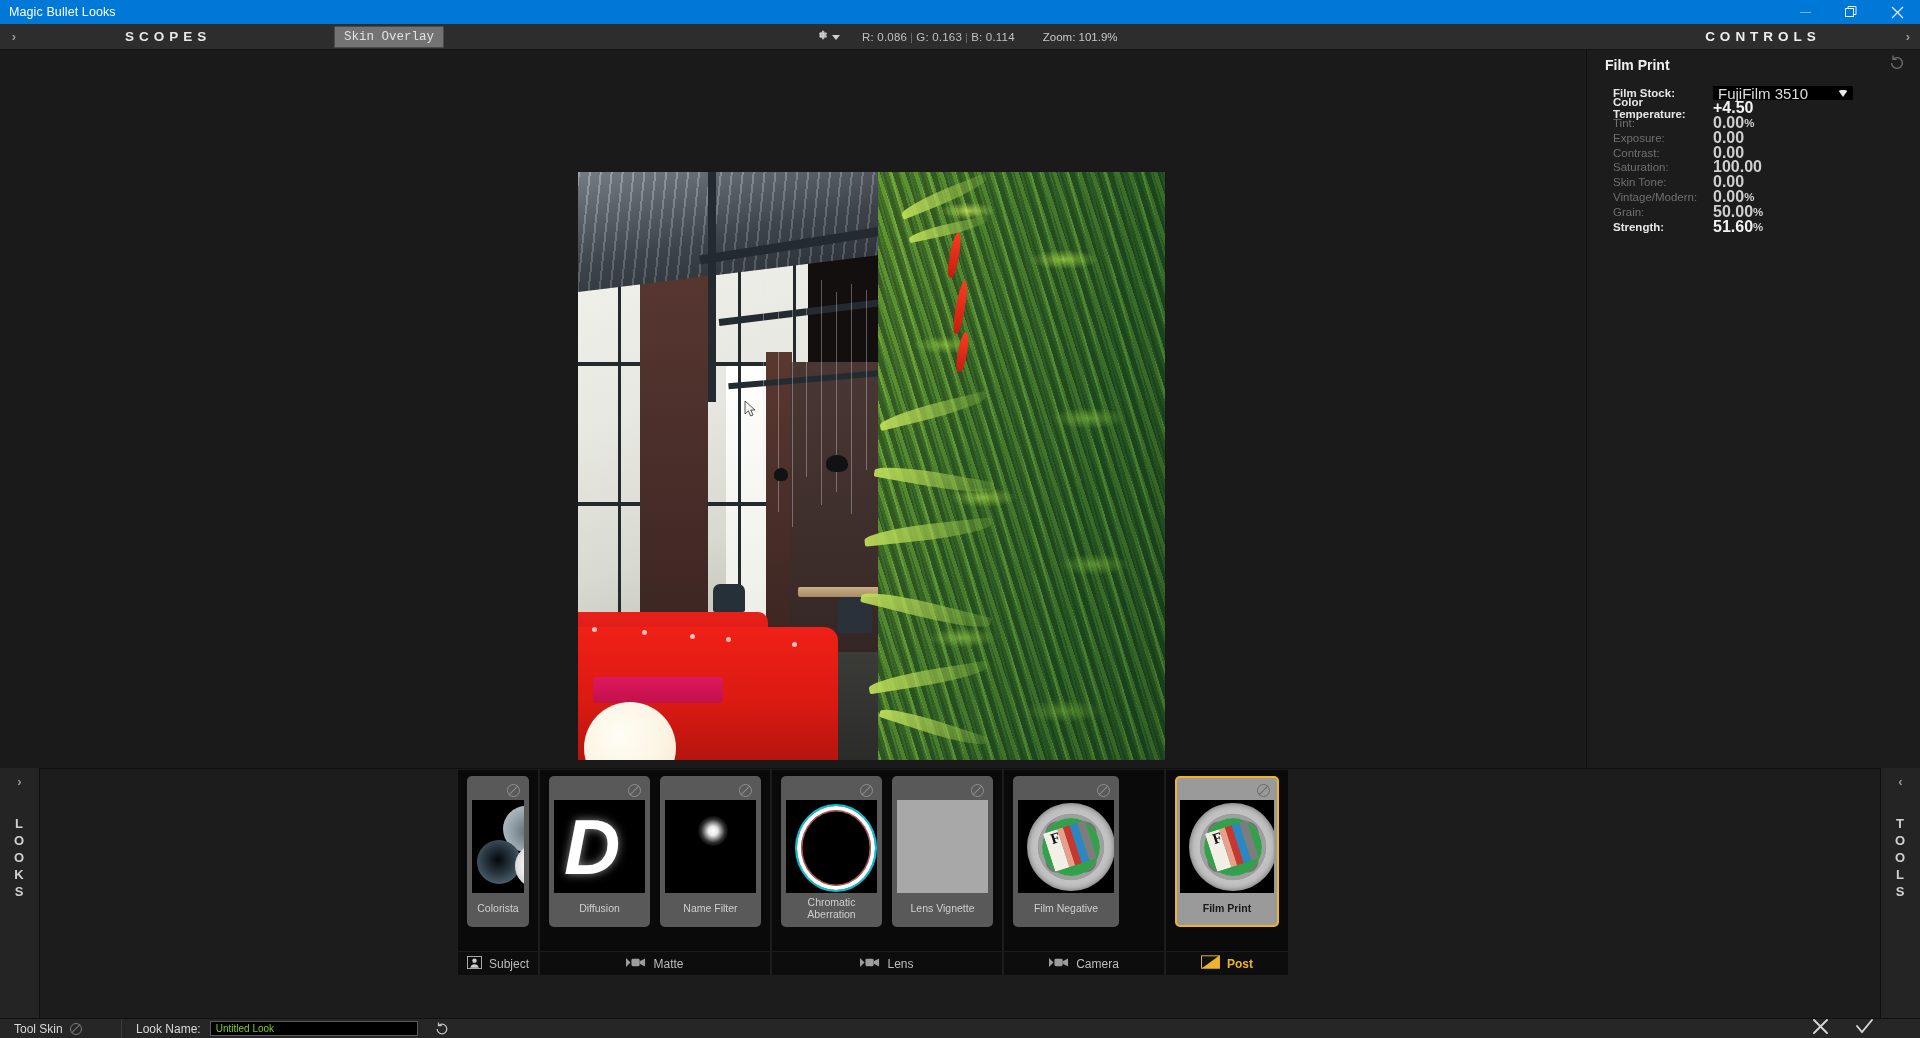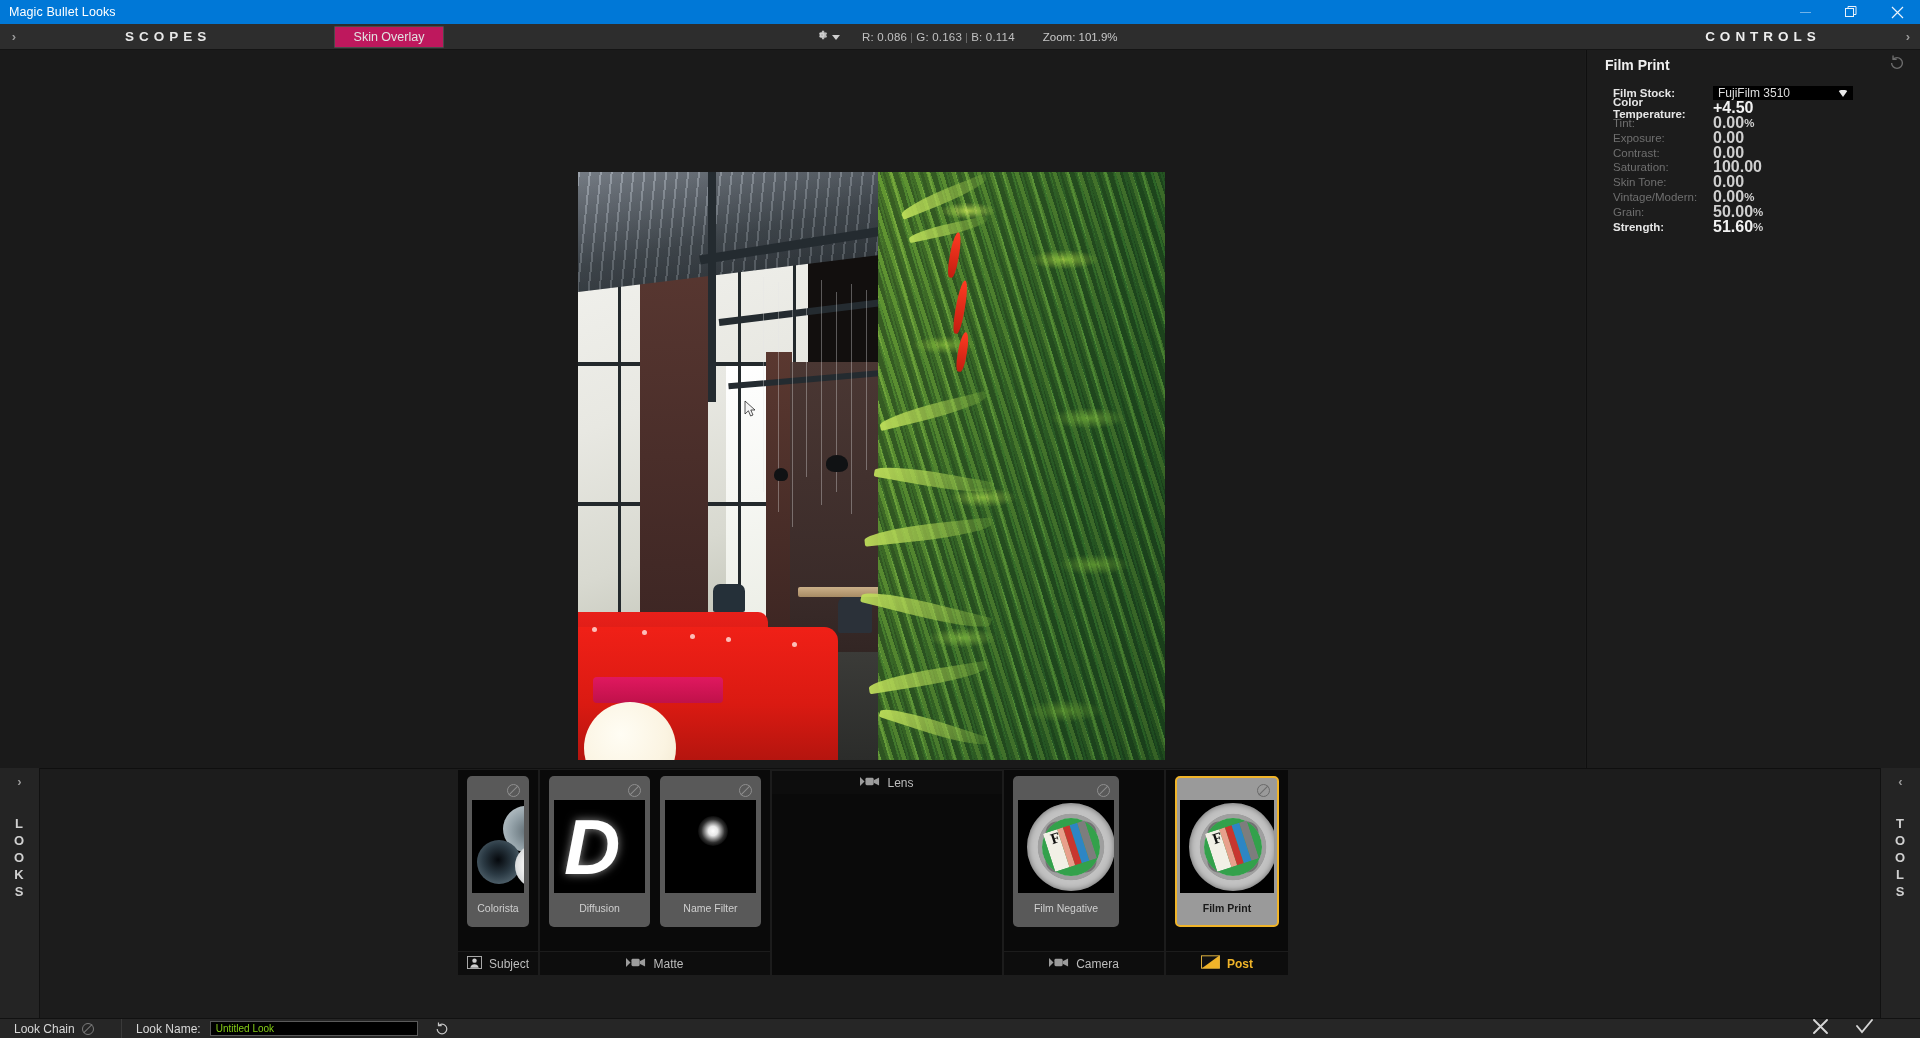--- a/index.html
+++ b/index.html
@@ -35,23 +35,23 @@
   .tb-arrow {
     width:28px; height:26px; display:flex; align-items:center; justify-content:center;
     color:#9a9a9a; font-size:13px; font-weight:bold;
   }
   .scopes-label {
     position:absolute; left:125px; top:0; height:26px; line-height:26px;
     font-size:13.5px; letter-spacing:5px; color:#e8e8e8; font-weight:600;
   }
   .skin-overlay-tab {
     position:absolute; left:334px; top:2px; width:110px; height:22px;
-    background:#be185d; border:1px solid #4a4a4a; border-radius:1px;
+    background:#737373; border:1px solid #4a4a4a; border-radius:1px;
     display:flex; align-items:center; justify-content:center;
-    font-size:12.5px; color:#e2e2e2;
+    font-size:12.5px; color:#e2e2e2;font-family:Liberation Mono, monospace;
   }
   .tb-center { position:absolute; left:815px; top:0; height:26px; display:flex; align-items:center; gap:6px; }
   .gear-wrap { display:flex; align-items:center; gap:3px; }
   .caret-down { width:0;height:0;border-left:4px solid transparent;border-right:4px solid transparent;border-top:5px solid #cfcfcf; }
   .rgb-readout { font-size:11.5px; color:#c0c0c0; letter-spacing:.2px; margin-left:16px; }
   .rgb-readout .sep { color:#6e6e6e; padding:0 3px; }
   .zoom-readout { font-size:11.5px; color:#c8c8c8; margin-left:22px; }
   .dots-cluster { position:absolute; right:24px; top:5px; width:22px; height:17px; }
   .dots-cluster i { position:absolute; display:block; border-radius:50%; background:#8d8d8d; }
   .dots-cluster i.d1 { width:8px;height:8px; left:8px; top:0px; }
@@ -163,21 +163,21 @@
   .cp-row { height:14.8px; display:flex; align-items:center; }
   .cp-label { width:100px; font-size:11.5px; color:#6f6f6f; }
   .cp-row.active .cp-label { color:#e6e6e6; font-weight:bold; }
   .cp-val { font-size:16px; color:#cfcfcf; font-weight:bold; }
   .cp-row.active .cp-val { color:#f2f2f2; }
   .cp-unit { font-size:11.5px; color:#cfcfcf; font-weight:bold; }
   .cp-select {
     width:140px; height:14px; background:#000; border:1px solid #000;
     display:flex; align-items:center; position:relative; padding-left:4px;
   }
-  .cp-select span { font-size:12px; color:#dedede;border-radius:6px; }
+  .cp-select span { font-size:15px; color:#dedede;border-radius:6px; }
   .cp-select .sel-caret {
     position:absolute; right:4px; width:0;height:0;
     border-left:5px solid transparent;border-right:5px solid transparent;border-top:7px solid #e8e8e8;
   }
 
   
   .toolchain-wrap {
     position:absolute; left:0; top:768px; width:1920px; height:250px;
     background:#1c1c1c; border-top:1px solid #0f0f0f;
   }
@@ -573,20 +573,42 @@
         <div class="group-footer">
           <span><svg width="20" height="13" viewBox="0 0 22 14" fill="#9c9c9c">
               <path d="M0 2 L5 7 L0 12 Z"></path>
               <rect x="6" y="3" width="9" height="8" rx="1.5"></rect>
               <path d="M15 5.5 L21 2.5 L21 11.5 L15 8.5 Z"></path>
             </svg></span>
           <span>Matte</span>
         </div>
       </div>
       <div class="group" style="width: 232px;">
+        <div class="group-tools">
+          <div class="tool-card">
+            <div class="tool-top">
+              <span class="tool-ban"></span>
+            </div>
+            <div class="tool-thumb">
+              <div class="th-ca">
+                <div class="ring"></div>
+              </div>
+            </div>
+            <div class="tool-name">Chromatic Aberration</div>
+          </div>
+          <div class="tool-card">
+            <div class="tool-top">
+              <span class="tool-ban"></span>
+            </div>
+            <div class="tool-thumb">
+              <div class="th-vig"></div>
+            </div>
+            <div class="tool-name">Lens Vignette</div>
+          </div>
+        </div>
         <div class="group-footer">
           <span><svg width="20" height="13" viewBox="0 0 22 14" fill="#9c9c9c">
               <path d="M0 2 L5 7 L0 12 Z"></path>
               <rect x="6" y="3" width="9" height="8" rx="1.5"></rect>
               <path d="M15 5.5 L21 2.5 L21 11.5 L15 8.5 Z"></path>
             </svg></span>
           <span>Lens</span>
         </div>
       </div>
       <div class="group" style="width: 162px;">
@@ -649,21 +671,21 @@
               <rect x="0.5" y="0.5" width="19" height="13" fill="#111" stroke="#e7b740"></rect>
               <path d="M1 13.5 L19 0.5 L19 13.5 Z" fill="#f0b429"></path>
             </svg></span>
           <span>Post</span>
         </div>
       </div>
     </div>
 
   <div class="statusbar">
     <div class="sb-toolchain">
-      <span>Look Chain</span>
+      <span>Tool Skin</span>
       <span class="sb-ban"></span>
     </div>
     <div class="sb-lookname-label">Look Name:</div>
     <div class="sb-input">
       <span placeholder="Untitled Look">Untitled Look</span>
     </div>
     <div class="sb-reset">
       <svg width="16" height="16" viewBox="0 0 20 20" fill="none" stroke="#c8c8c8" stroke-width="1.5">
         <path d="M4 10a6 6 0 106-6 6 6 0 00-4.2 1.8"></path>
           <path d="M5.6 1.8v4h4"></path>

